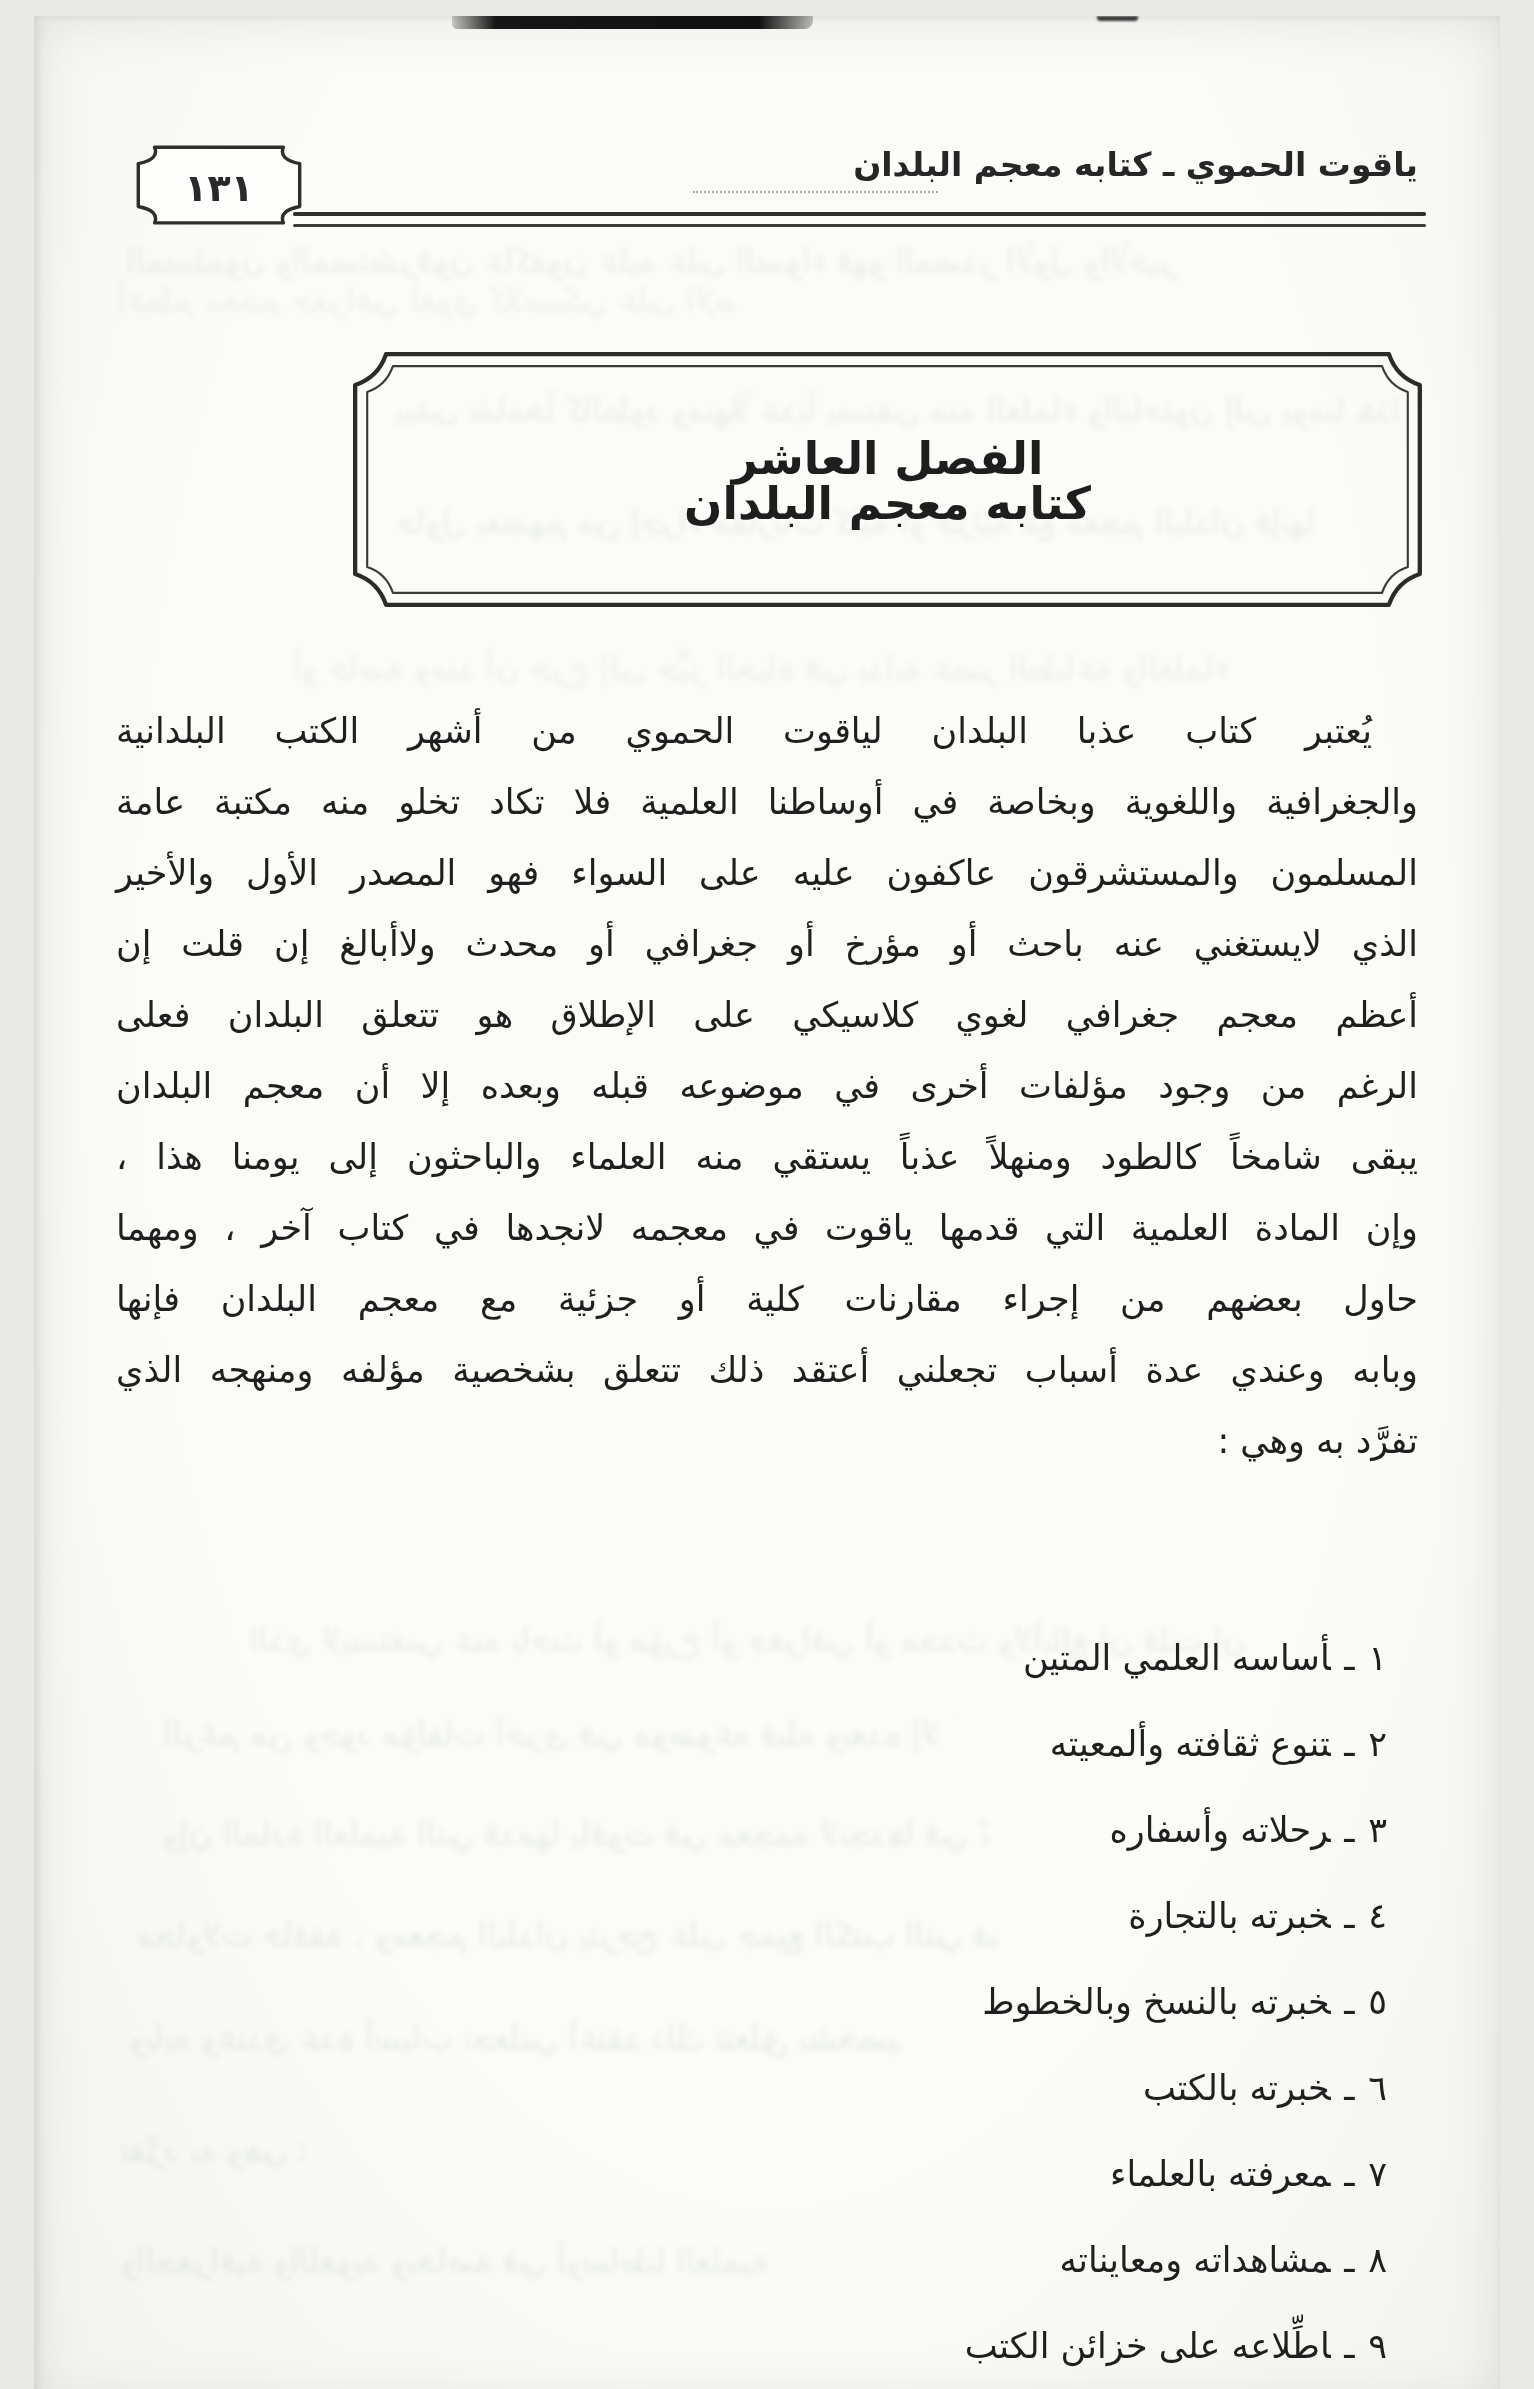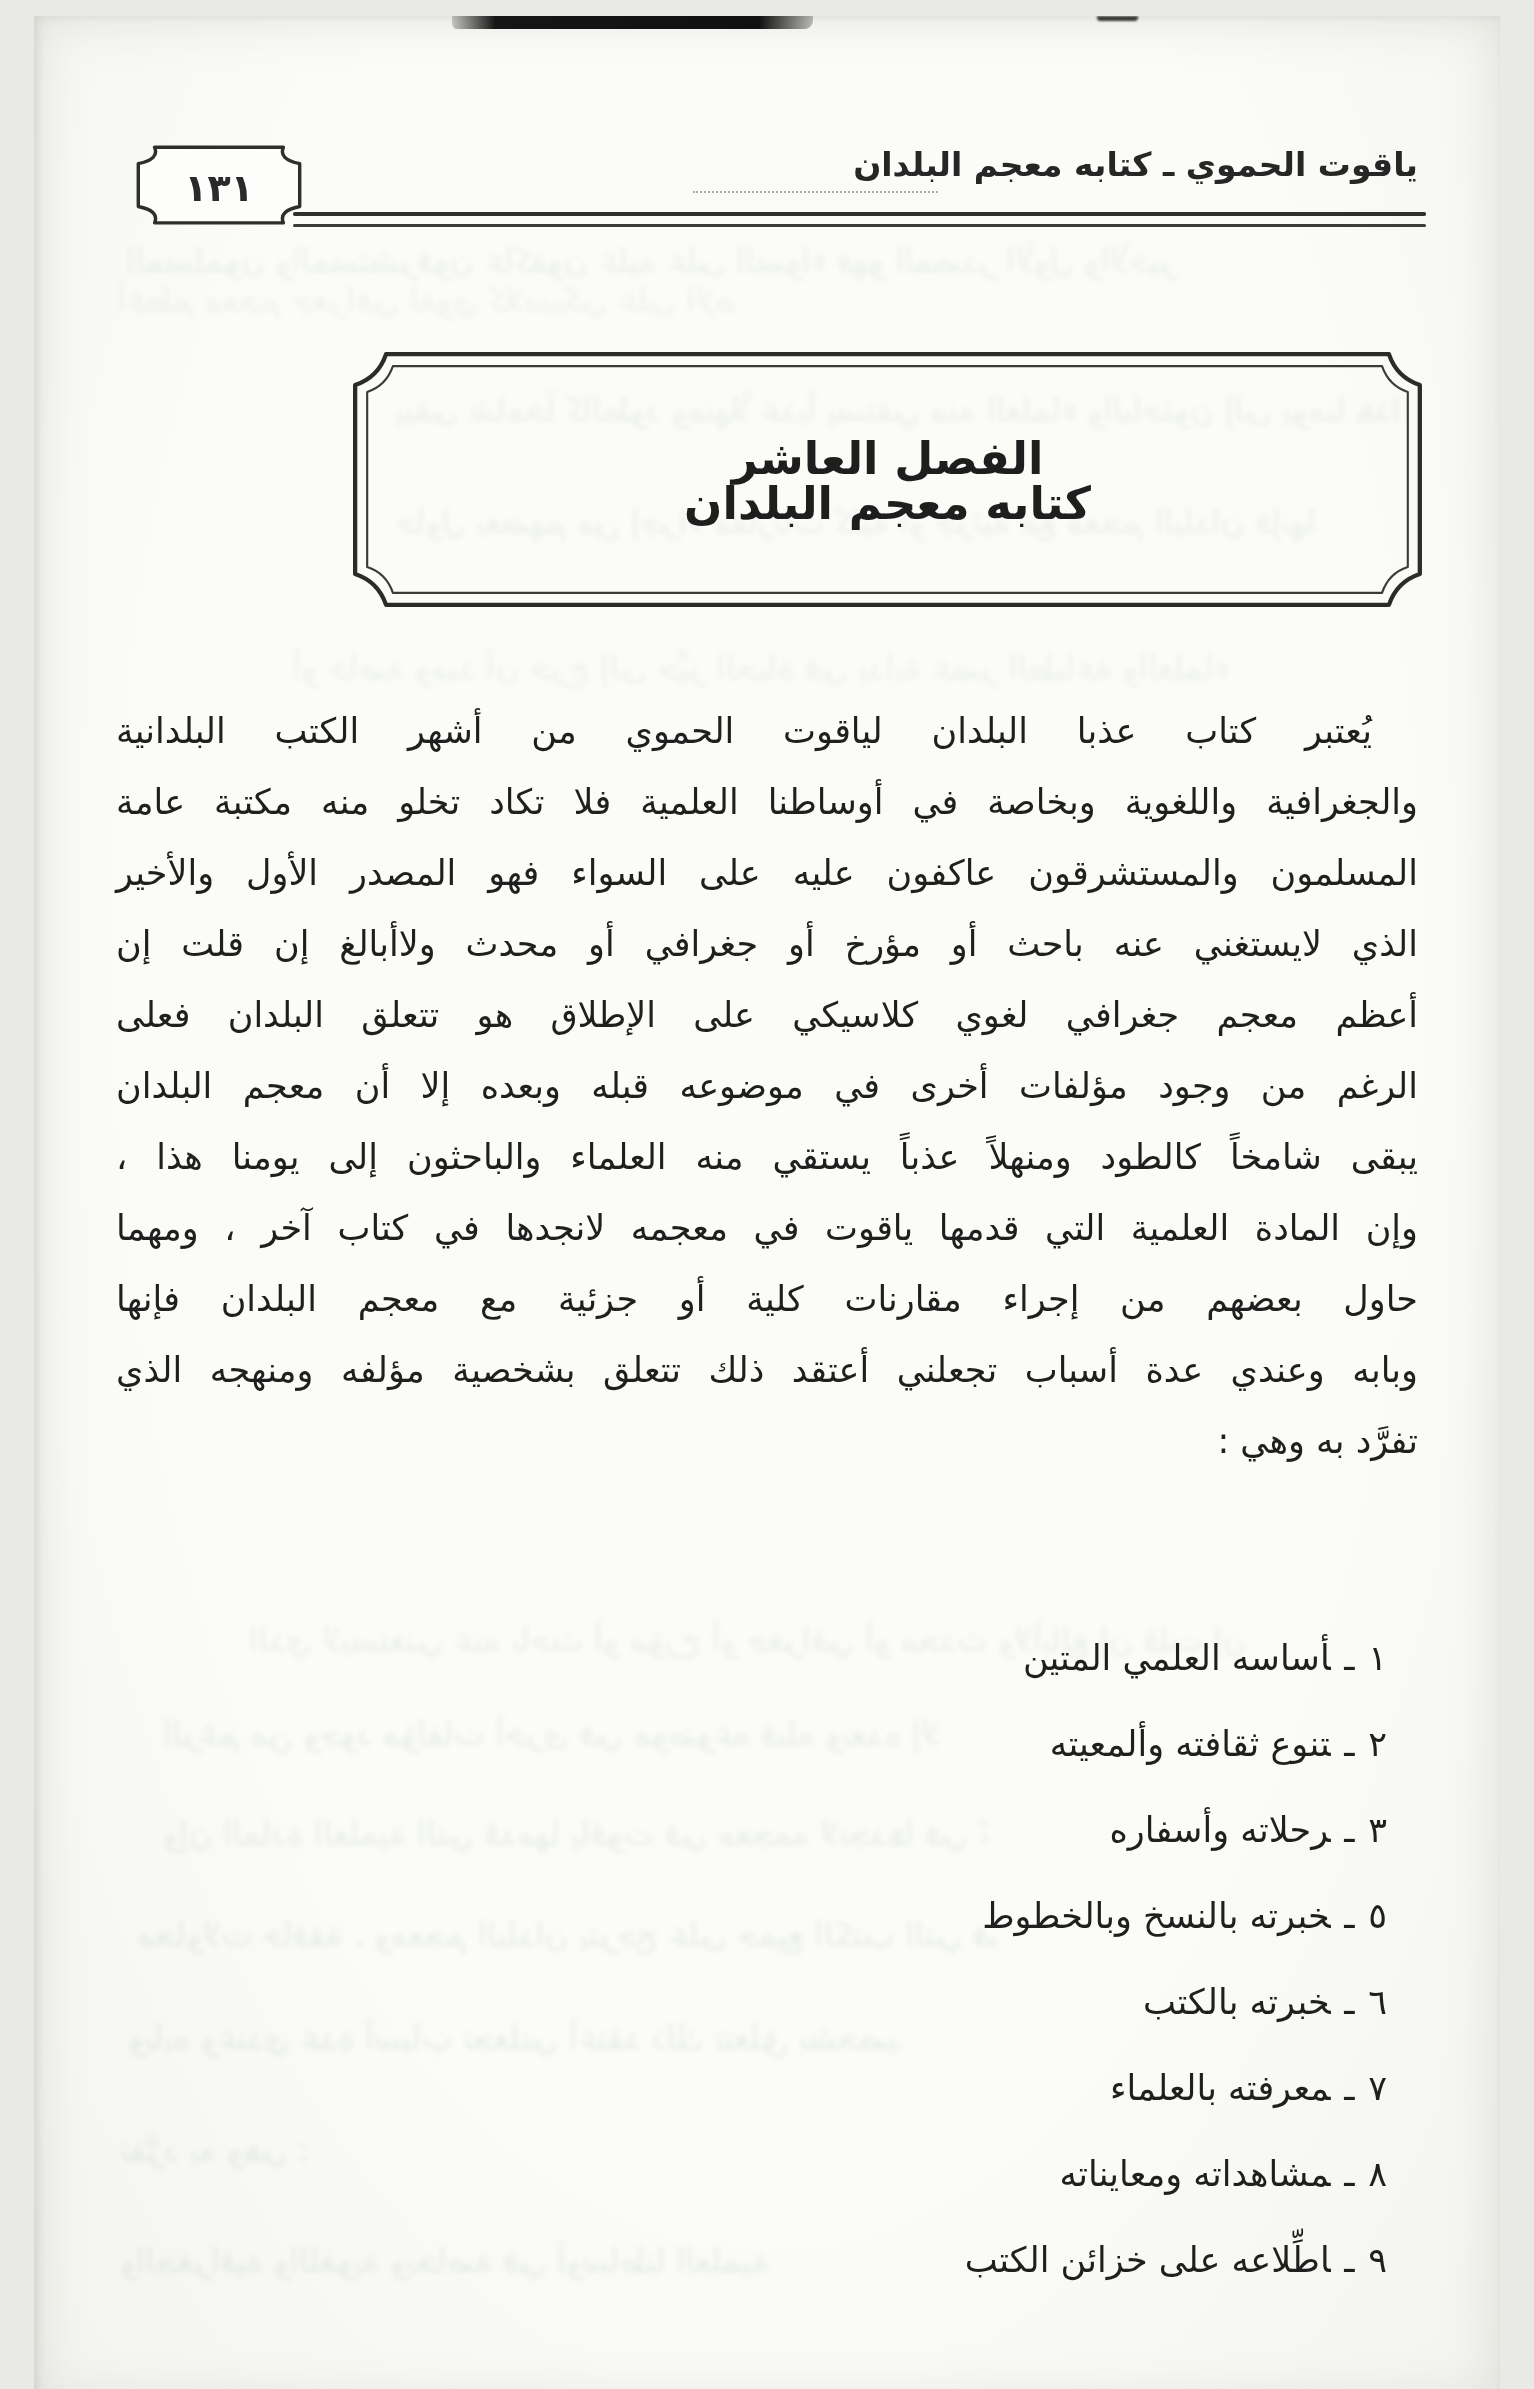--- a/index.html
+++ b/index.html
@@ -164,20 +164,21 @@
     <div class="body-line">وإن المادة العلمية التي قدمها ياقوت في معجمه لانجدها في كتاب آخر ، ومهما</div>
     <div class="body-line">حاول بعضهم من إجراء مقارنات كلية أو جزئية مع معجم البلدان فإنها</div>
     <div class="body-line">وبابه وعندي عدة أسباب تجعلني أعتقد ذلك تتعلق بشخصية مؤلفه ومنهجه الذي</div>
     <div class="body-line last">تفرَّد به وهي :</div>
   </div>
 
   <div class="reasons-list">
     <div class="list-item"><span>١</span><span class="sep">ـ</span><span>أساسه العلمي المتين</span></div>
     <div class="list-item"><span>٢</span><span class="sep">ـ</span><span>تنوع ثقافته وألمعيته</span></div>
     <div class="list-item"><span>٣</span><span class="sep">ـ</span><span>رحلاته وأسفاره</span></div>
+    <div class="list-item"><span>٤</span><span class="sep">ـ</span><span>خبرته بالتجارة</span></div>
     <div class="list-item"><span>٥</span><span class="sep">ـ</span><span>خبرته بالنسخ وبالخطوط</span></div>
     <div class="list-item"><span>٦</span><span class="sep">ـ</span><span>خبرته بالكتب</span></div>
     <div class="list-item"><span>٧</span><span class="sep">ـ</span><span>معرفته بالعلماء</span></div>
     <div class="list-item"><span>٨</span><span class="sep">ـ</span><span>مشاهداته ومعايناته</span></div>
     <div class="list-item"><span>٩</span><span class="sep">ـ</span><span>اطِّلاعه على خزائن الكتب</span></div>
   </div>
 
 </div>
 
 

